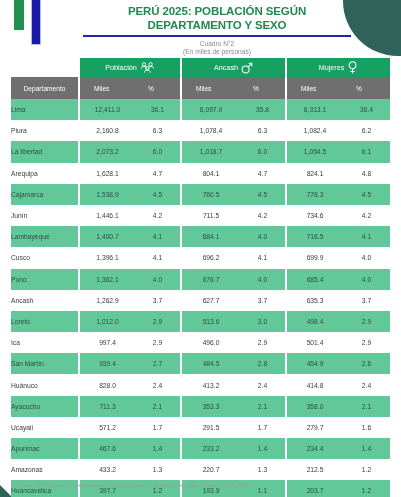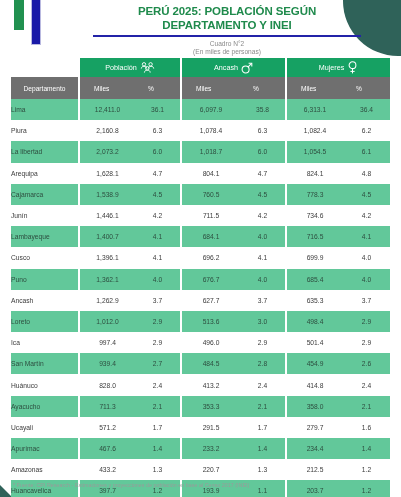--- a/index.html
+++ b/index.html
@@ -49,21 +49,21 @@
     width: 10px; height: 45px;
     background: #1a1aa8;
     border: 1px solid #b9b9e0;
     border-top: none;
     z-index: 2;
   }
 
   
   .title-wrap {
     position: absolute;
-    left: 86px; top: 4px;
+    left: 76px; top: 4px;
     width: 282px;
     text-align: center;
     z-index: 3;
   }
   .title-line {
     color: #1f8a4c;
     font-size: 11.5px;
     font-weight: bold;
     letter-spacing: -0.1px;
     line-height: 14px;
@@ -168,21 +168,21 @@
 
 <div class="page">
 
   <div class="corner-tr"></div>
   <div class="corner-bl"></div>
   <div class="bar-green"></div>
   <div class="bar-blue"></div>
 
   <div class="title-wrap">
     <div class="title-line">PERÚ 2025: POBLACIÓN SEGÚN</div>
-    <div class="title-line">DEPARTAMENTO Y INEI</div>
+    <div class="title-line">DEPARTAMENTO Y SEXO</div>
     <div class="title-rule"></div>
     <div class="subtitle">
       <div>Cuadro N°2</div>
       <div>(En miles de personas)</div>
     </div>
   </div>
 
   <table class="data">
     <colgroup>
       <col style="width:69px">

